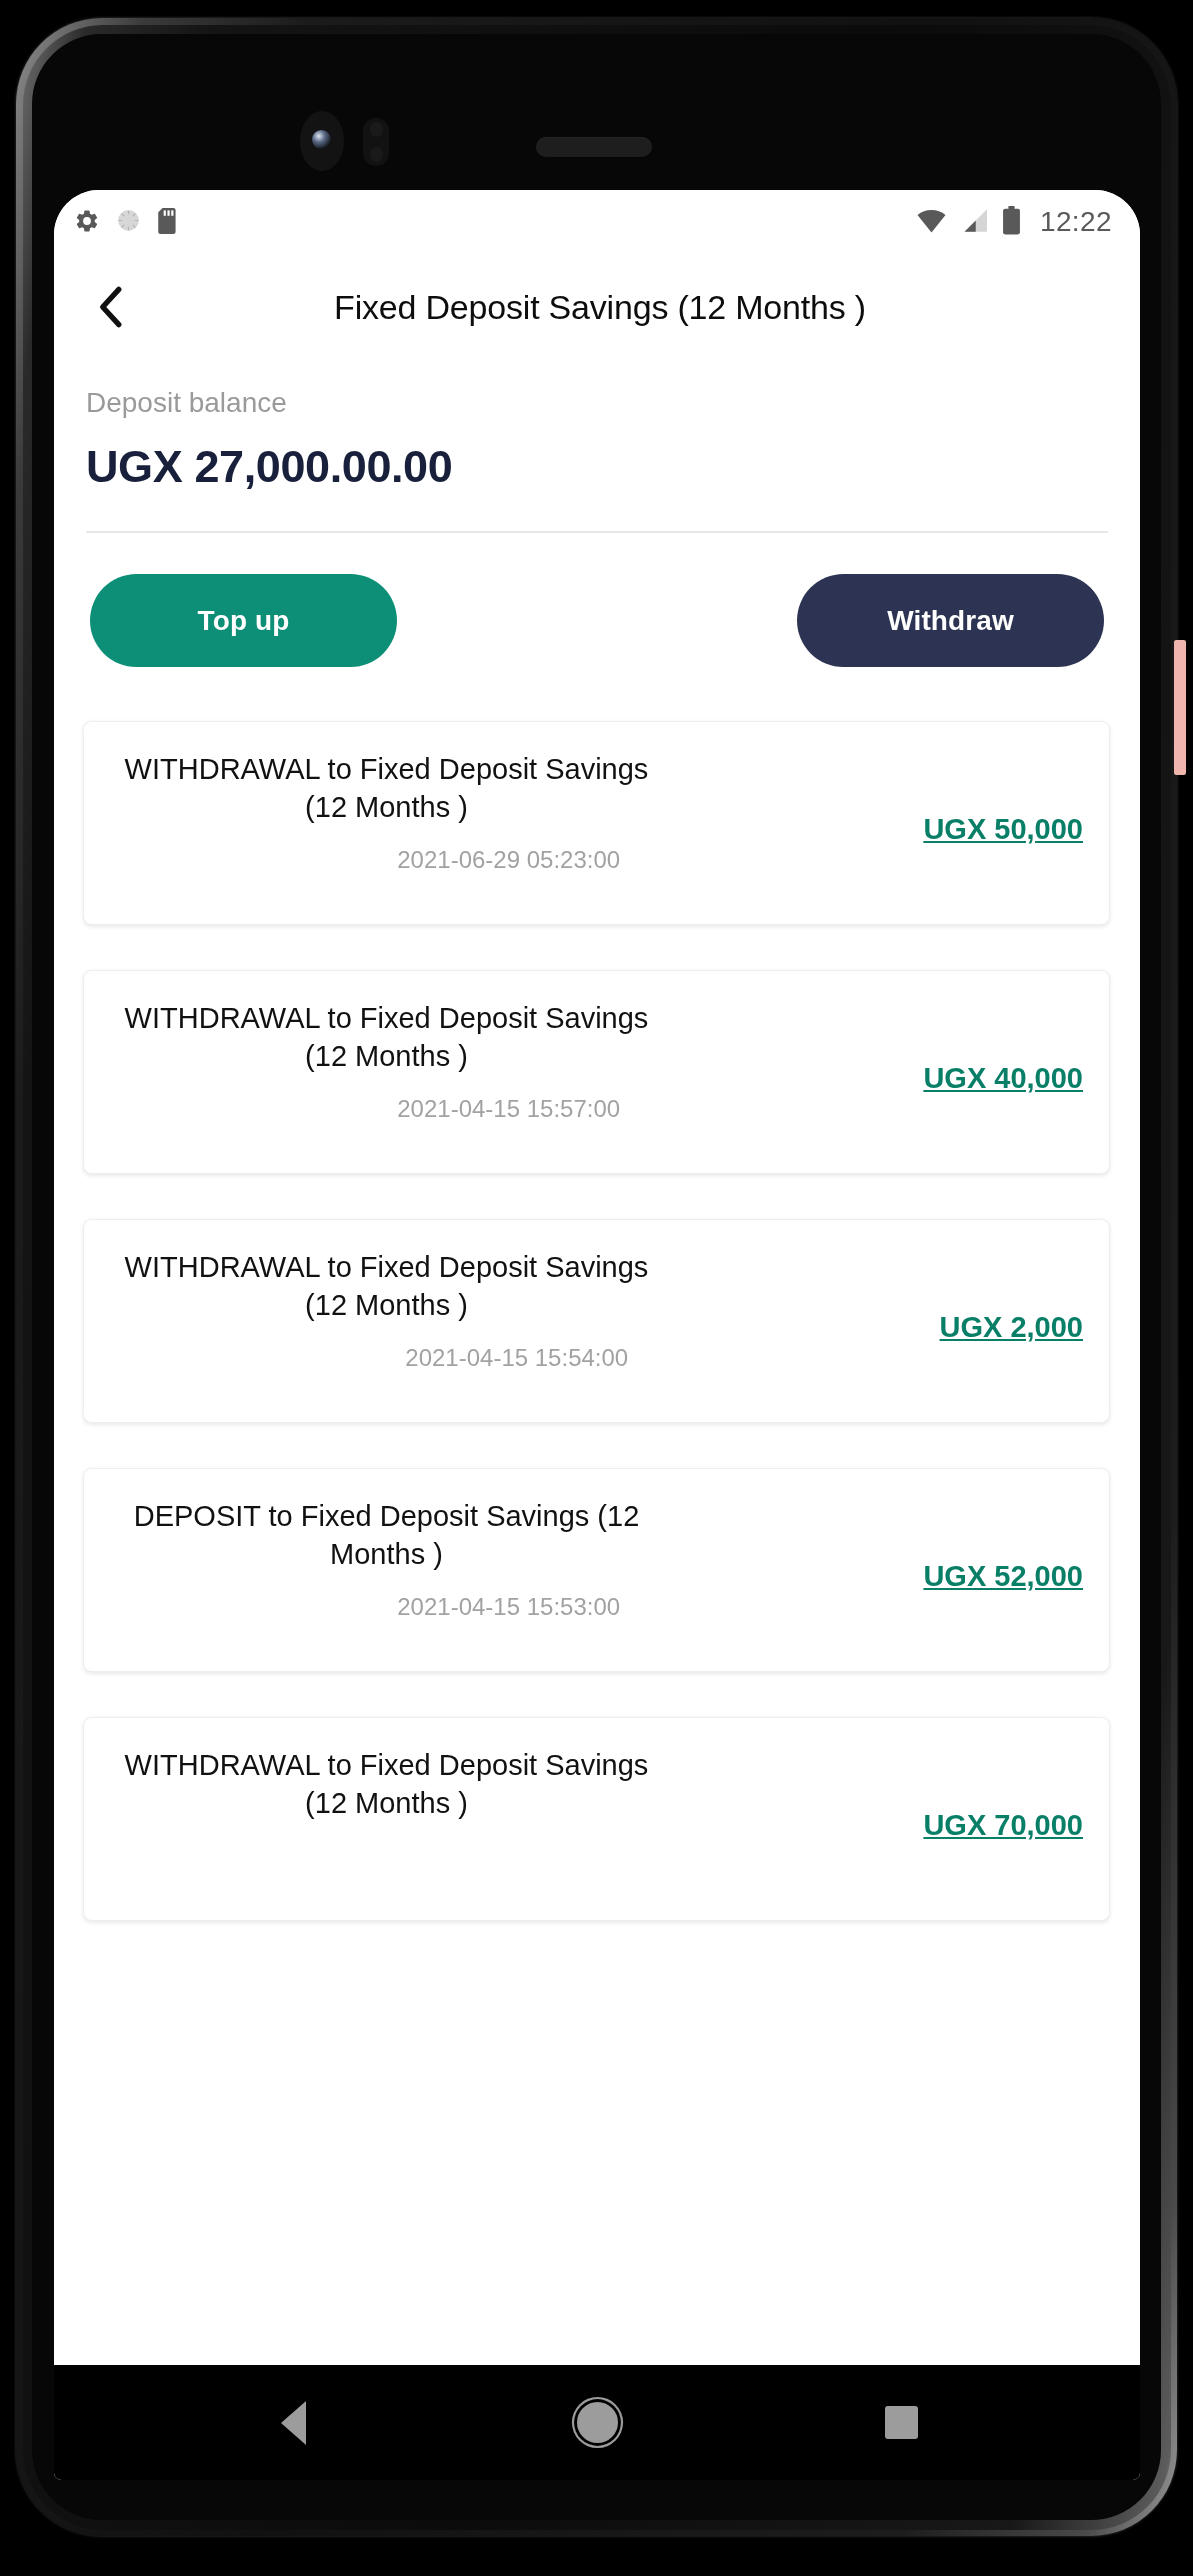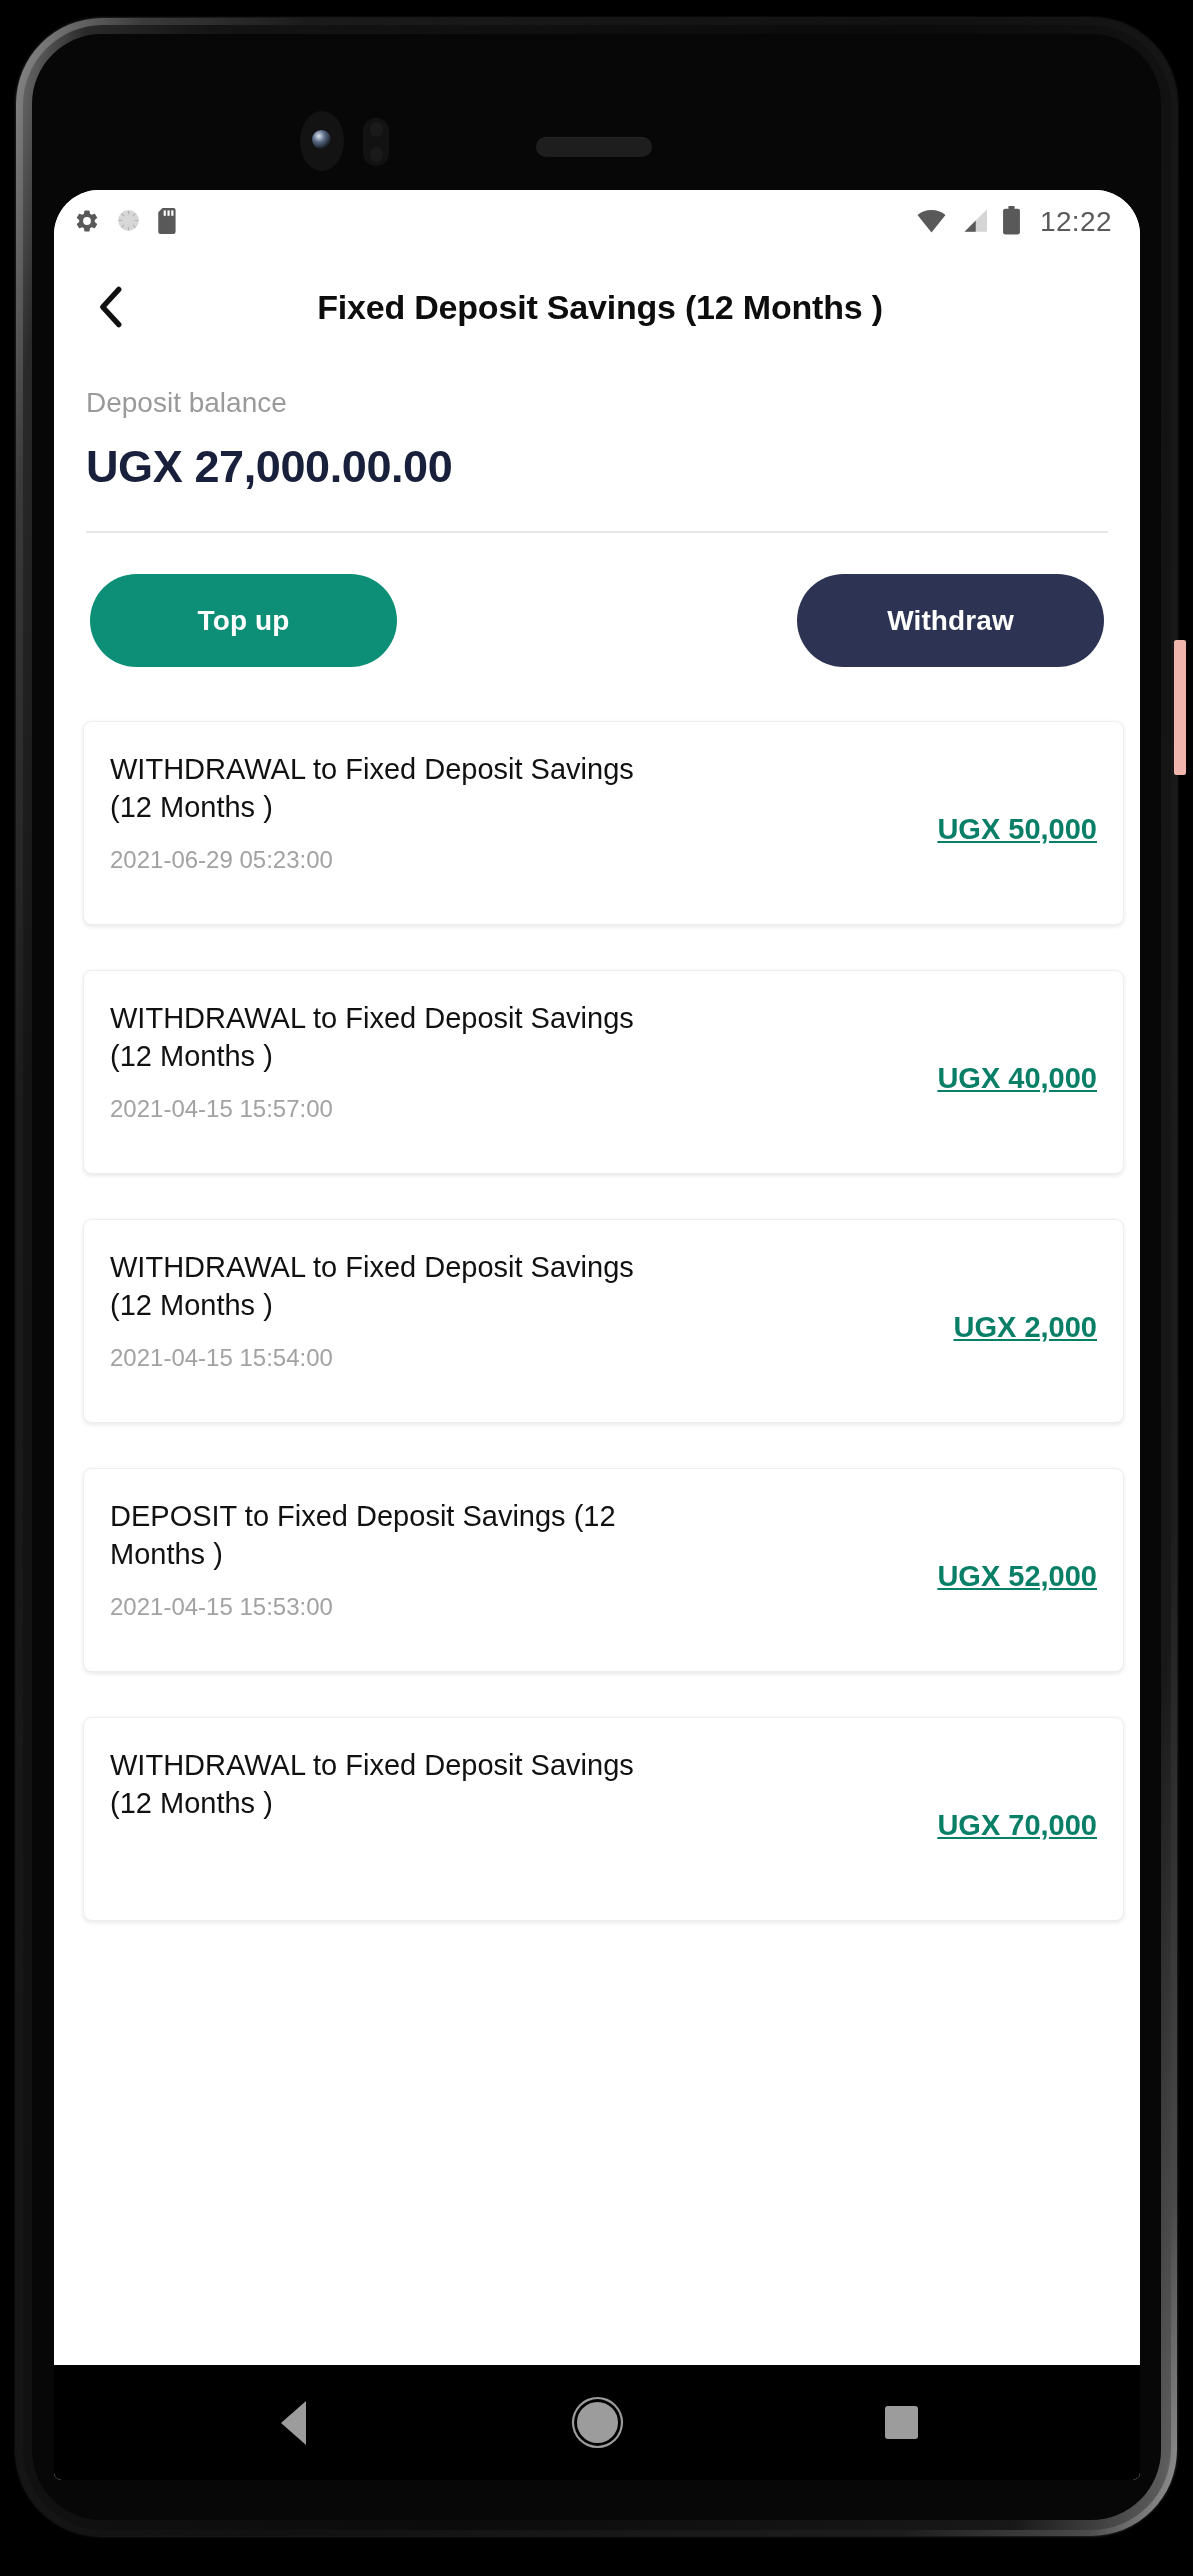--- a/index.html
+++ b/index.html
@@ -128,21 +128,21 @@
   .back-btn {
     width:57px; height:57px;
     display:flex; align-items:center; justify-content:center;
     cursor:pointer;
     flex:0 0 auto;
   }
   .appbar-title {
     flex:1;
     text-align:center;
     font-size:34px;
-    font-weight:bold;
+    font-weight:normal;
     color:#0d0d0d;
     letter-spacing:-0.2px;
     margin-right:51px;
   }
 
   
   .balance-wrap { padding:25px 32px 0 32px; }
   .balance-label {
     font-size:28px;
     color:#9a9a9a;
@@ -174,21 +174,21 @@
     font-size:28px;
     font-weight:bold;
     font-family:"Liberation Sans", sans-serif;
     cursor:pointer;
     letter-spacing:0.1px;
   }
   .btn-topup    { background:#0d8f77; }
   .btn-withdraw { background:#2d3453; }
 
   
-  .tx-list { padding:54px 16px 0 29px; }
+  .tx-list { padding:54px 30px 0 29px;text-align:center; }
   .tx-card {
     background:#ffffff;
     border:0.7px solid #eeeeee;
     border-radius:8.7px;
     box-shadow:0 1.5px 4.4px rgba(0,0,0,.09);
     padding:28px 26px 25px 26px;
     margin-bottom:45px;
     display:flex;
     align-items:flex-start;
     min-height:204px;

